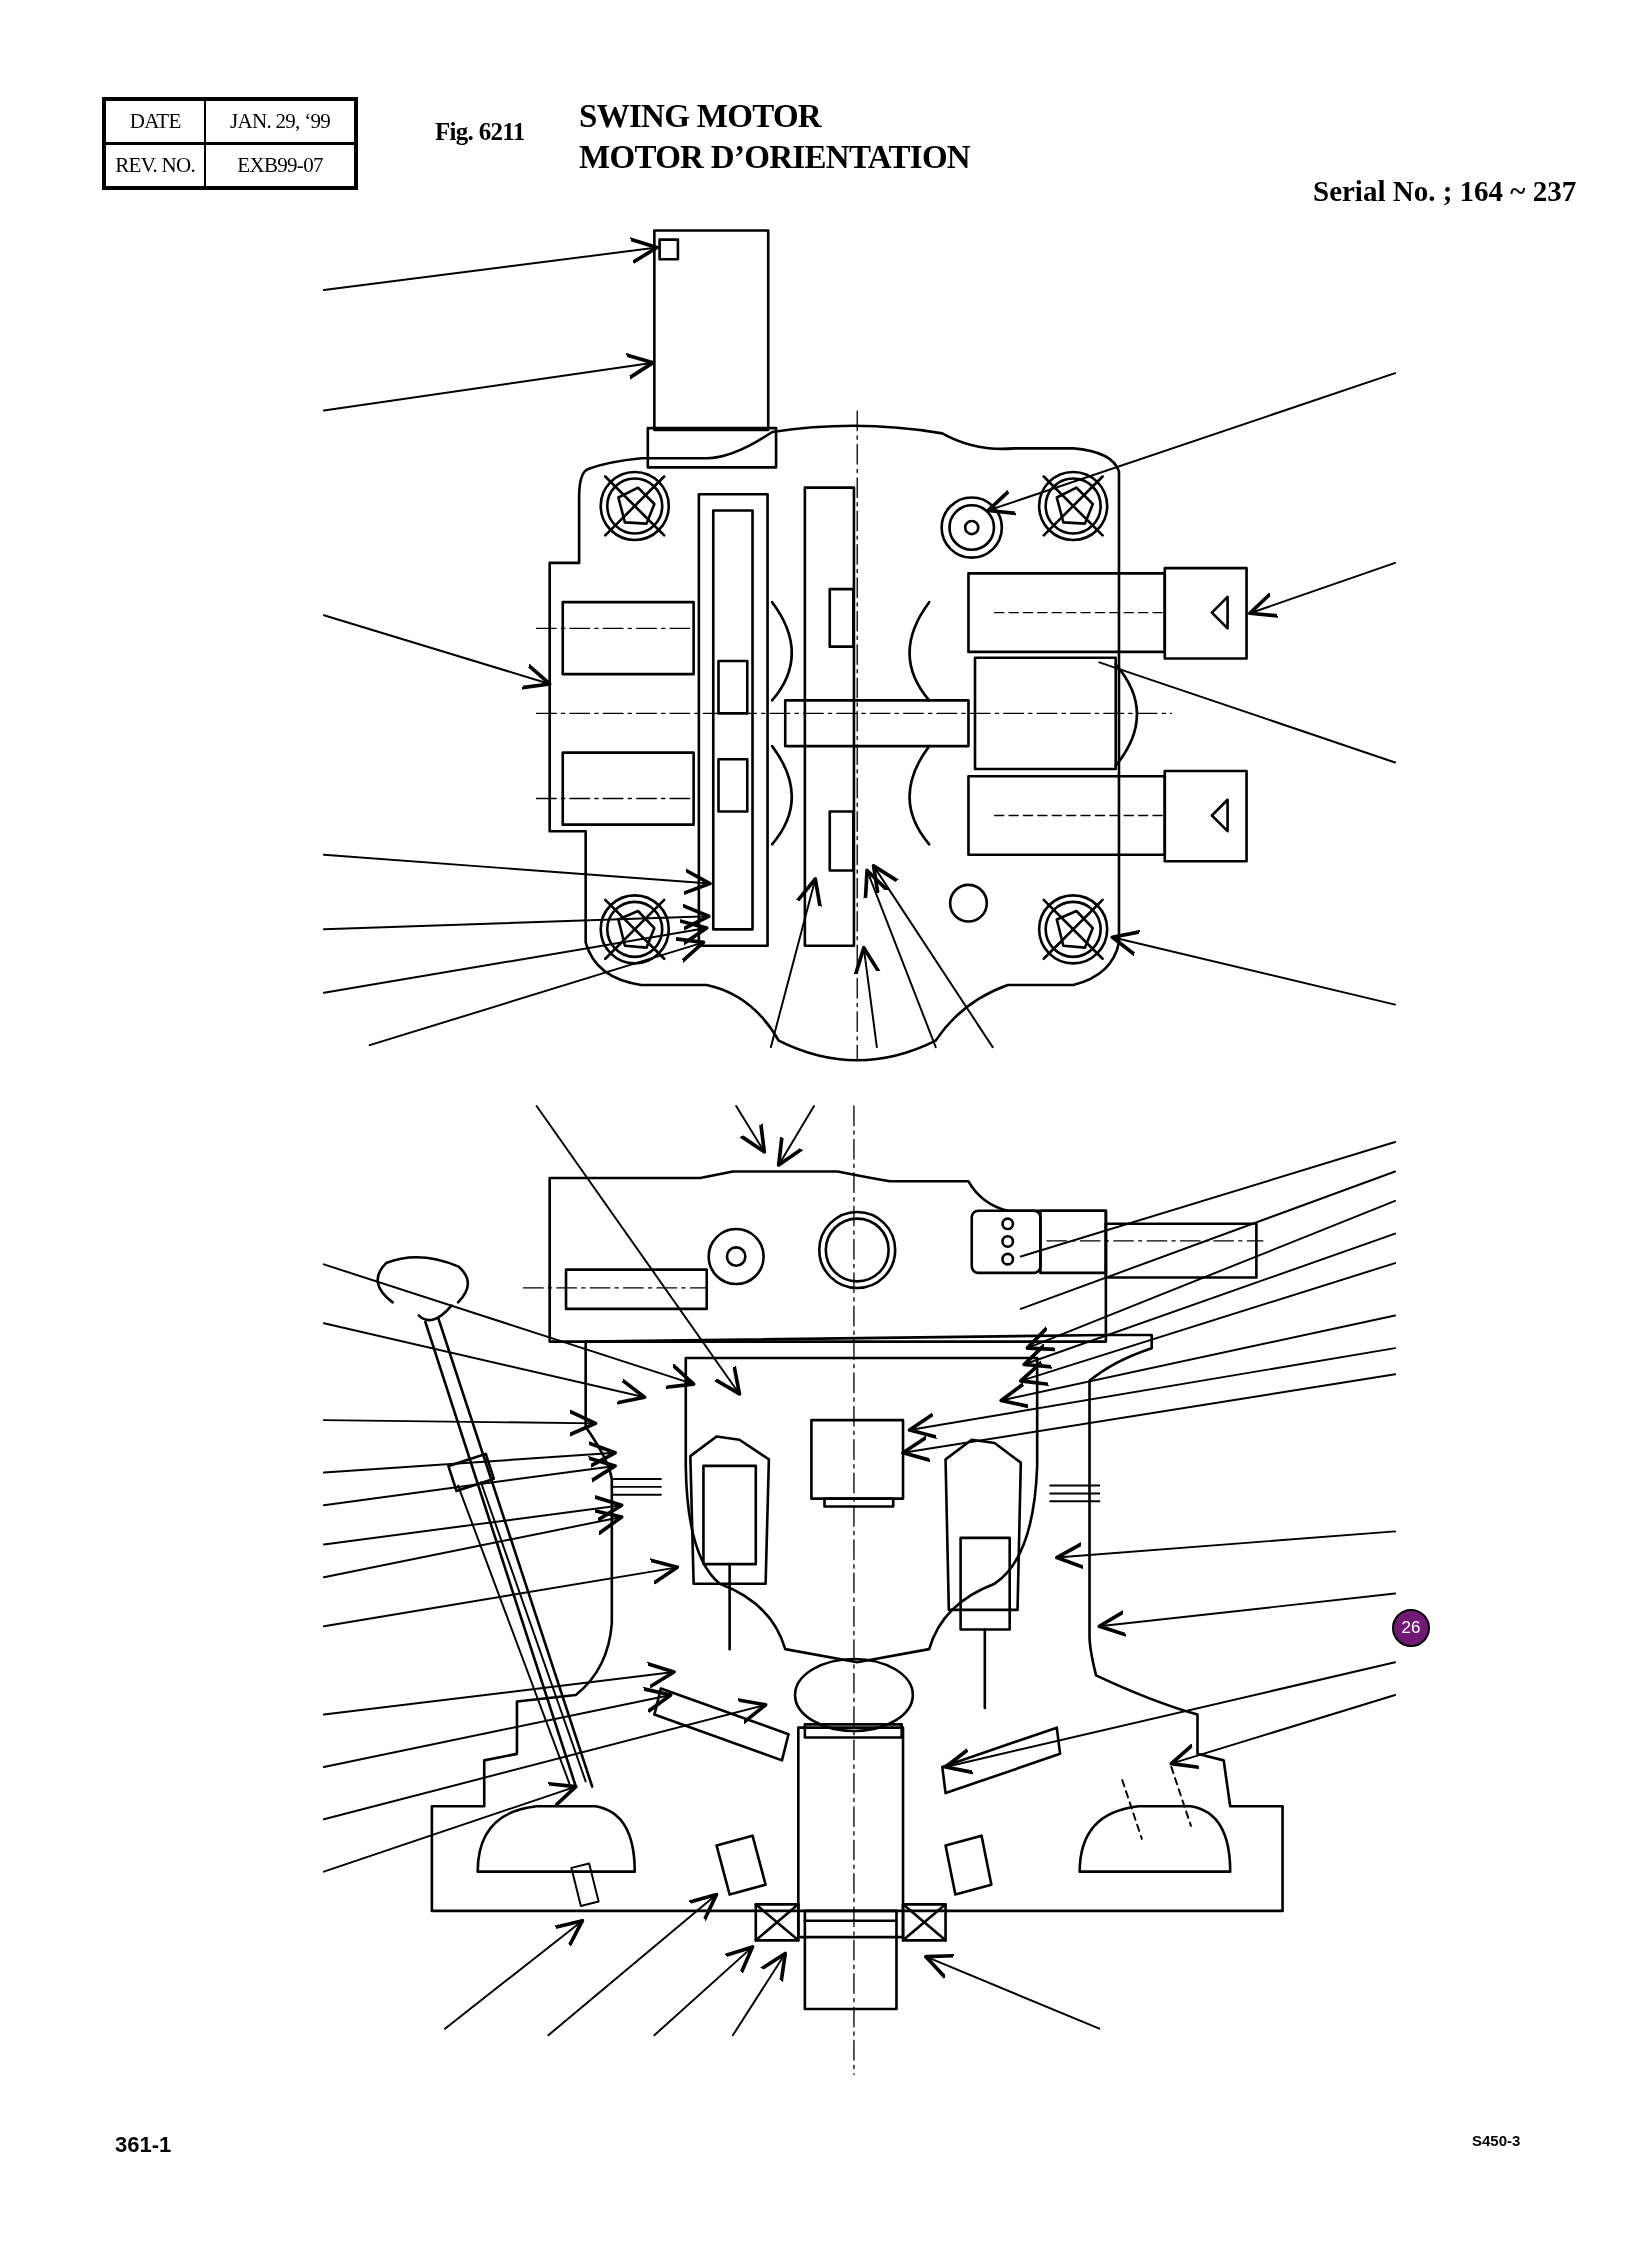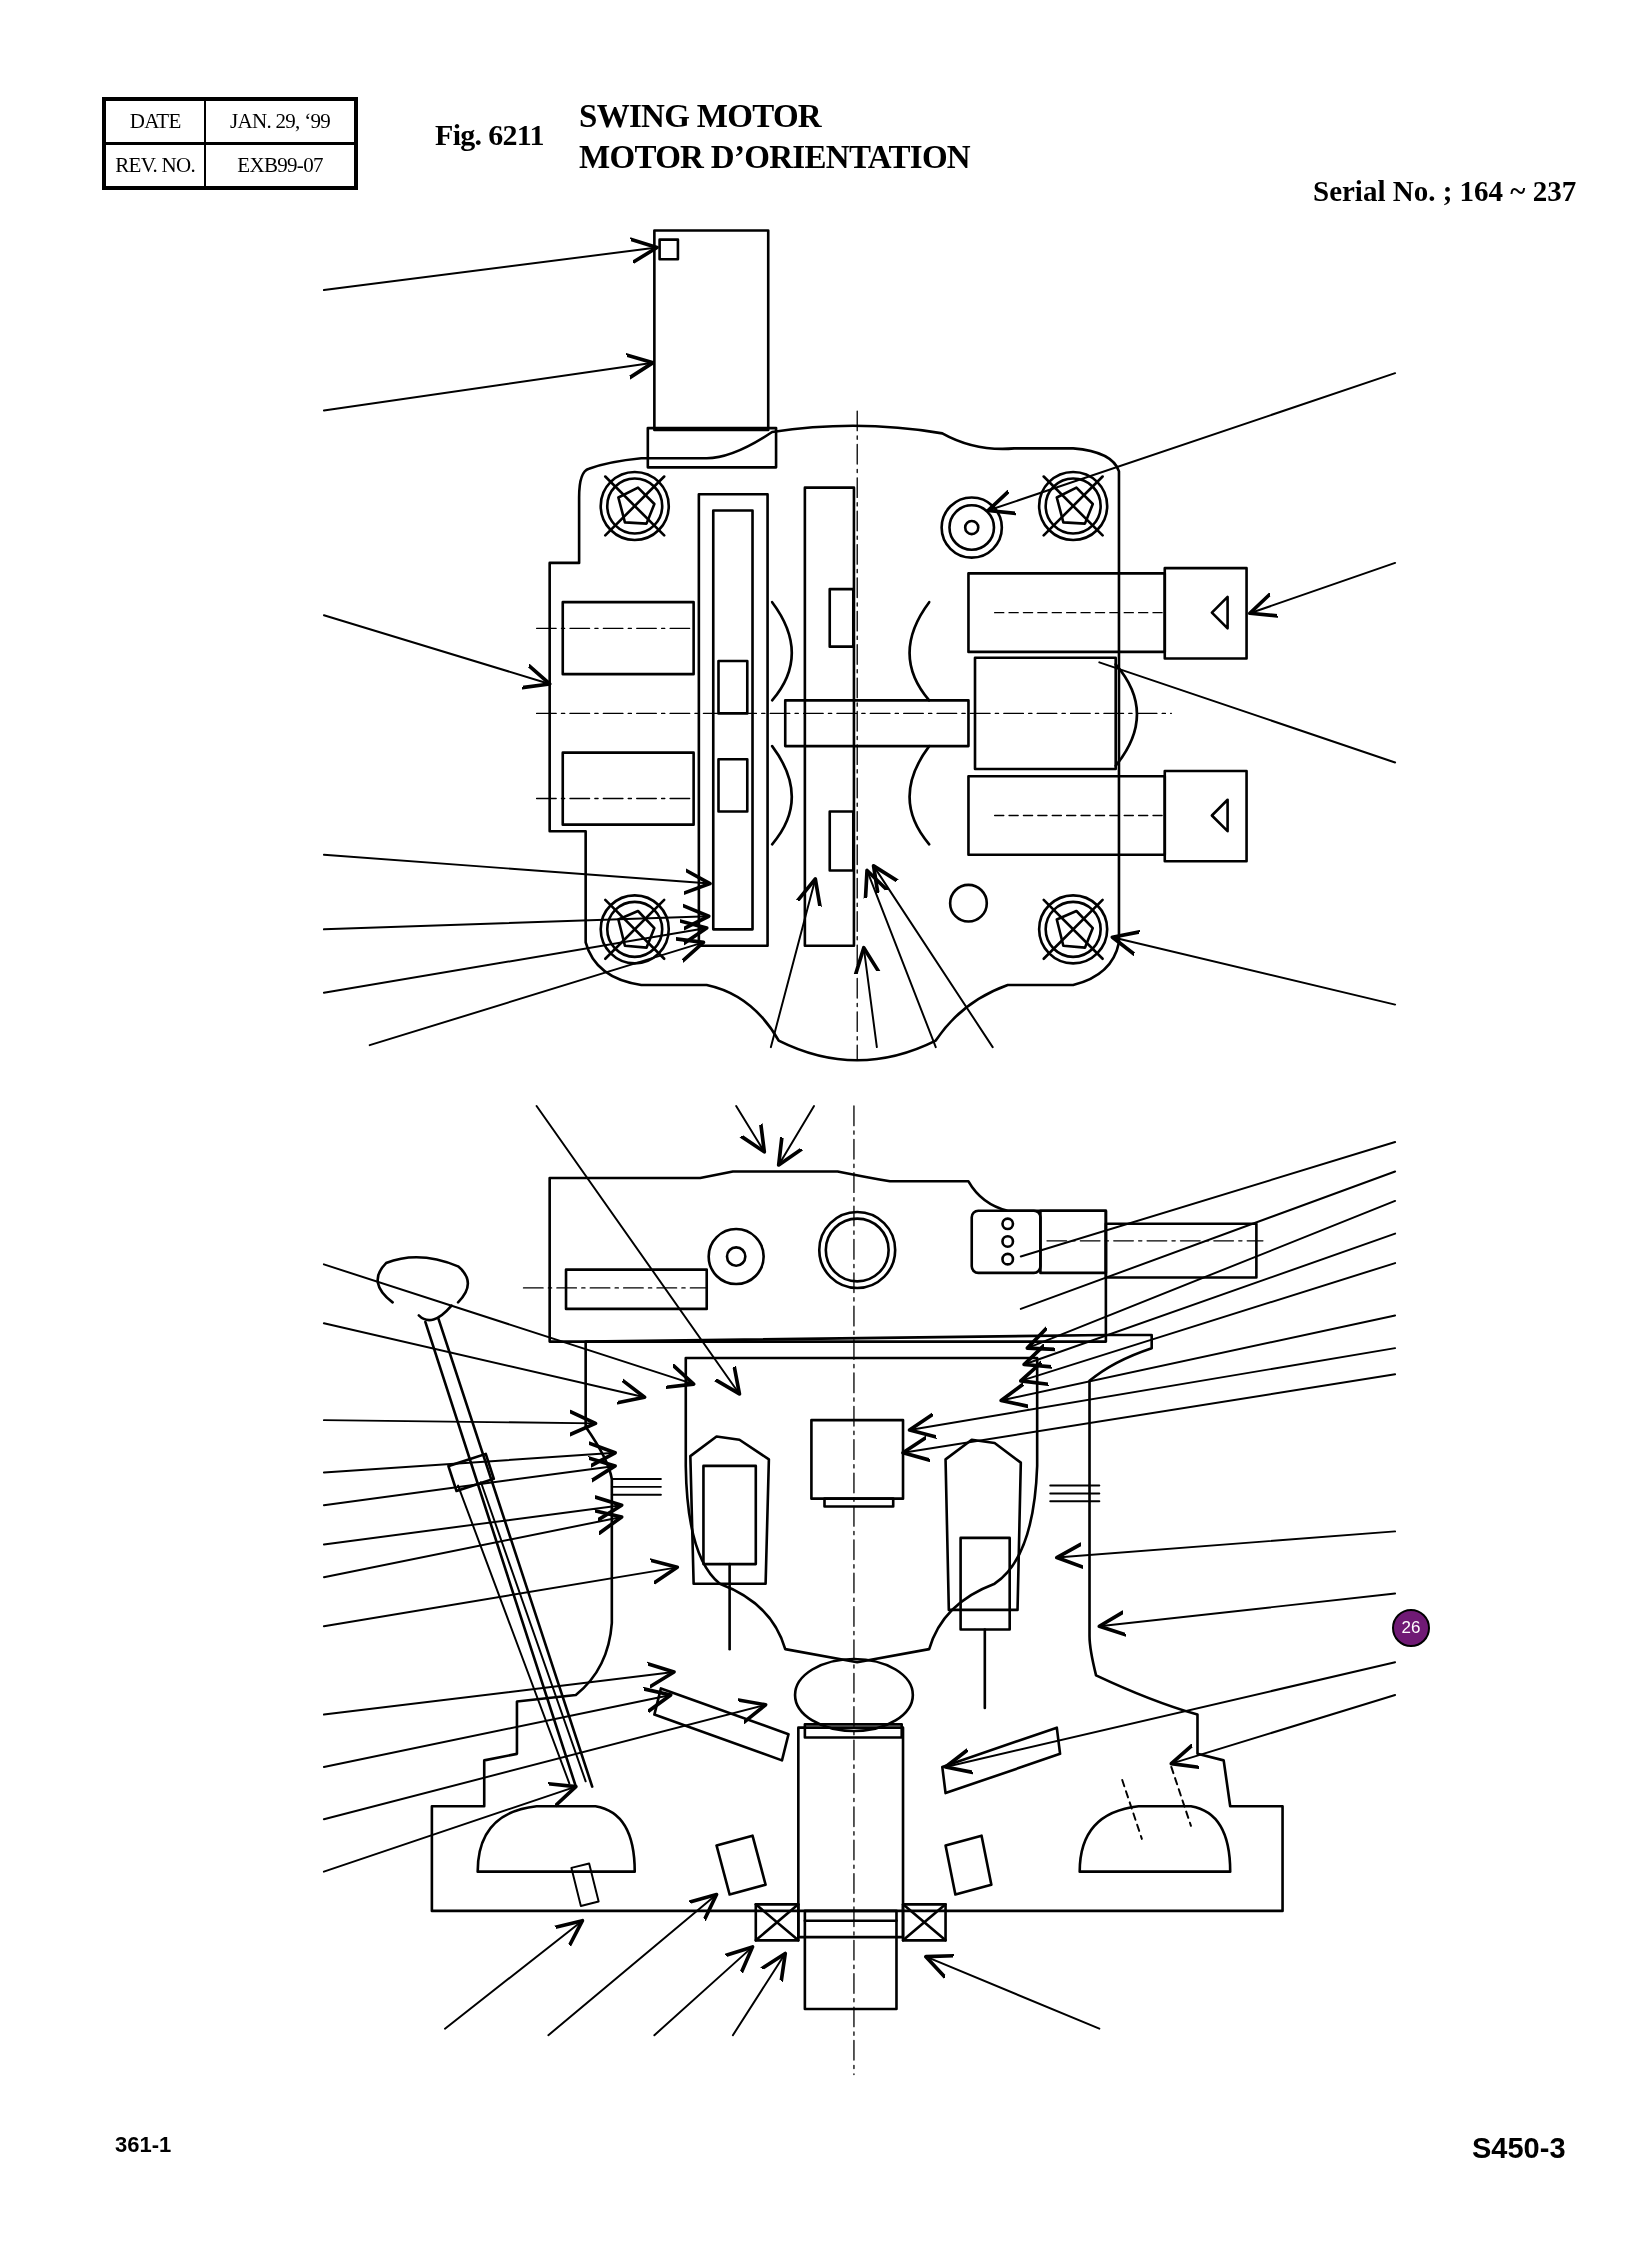--- a/index.html
+++ b/index.html
@@ -4,32 +4,32 @@
 <style>
   html, body { margin: 0; padding: 0; background: #ffffff; }
   body { width: 1649px; height: 2250px; position: relative; overflow: hidden; font-family: "Liberation Serif", serif; color: #000; }
 
   .info-table { position: absolute; left: 102px; top: 97px; border: 4.6px solid #000; border-collapse: collapse; font-family: "Liberation Serif", serif; }
   .info-table td { border: 2px solid #000; height: 41px; padding: 0 5.2px; font-size: 21px; text-align: center; white-space: nowrap; letter-spacing: -0.7px; }
   .info-table td.lbl { width: 88px; }
   .info-table td.val { width: 137px; }
   .info-table tr:first-child td { border-bottom: 3.3px solid #000; }
 
-  .fig-label { position: absolute; left: 435px; top: 118px; font-size: 30px; font-weight: bold; letter-spacing: -0.7px; }
+  .fig-label { position: absolute; left: 435px; top: 118px; font-size: 25px; font-weight: bold; letter-spacing: -0.7px; }
   .title-en { position: absolute; left: 579px; top: 98px; font-size: 33px; font-weight: bold; letter-spacing: -0.7px; }
   .title-fr { position: absolute; left: 579px; top: 139px; font-size: 33px; font-weight: bold; letter-spacing: -0.7px; }
   .serial { position: absolute; left: 1313px; top: 175px; font-size: 29px; font-weight: bold; white-space: nowrap; }
 
   .drawing { position: absolute; left: 0; top: 0; width: 1649px; height: 2250px; }
   .drawing svg { width: 100%; height: 100%; }
 
   .callout { position: absolute; left: 1392px; top: 1609px; width: 38px; height: 38px; border-radius: 50%; background: #701a75; border: 2.6px solid #000; box-sizing: border-box; color: #fff; font-family: "Liberation Sans", sans-serif; font-size: 17px; display: flex; align-items: center; justify-content: center; }
 
   .footer-left { position: absolute; left: 115px; top: 2132px; font-family: "Liberation Sans", sans-serif; font-weight: bold; font-size: 22px; }
-  .footer-right { position: absolute; left: 1472px; top: 2132px; font-family: "Liberation Sans", sans-serif; font-weight: bold; font-size: 29px; }
+  .footer-right { position: absolute; left: 1472px; top: 2132px; font-family: "Liberation Sans", sans-serif; font-weight: bold; font-size: 15px; }
 </style>
 </head>
 <body>
 
 <table class="info-table">
   <tbody>
       <tr>
     <td class="lbl">DATE</td>
     <td class="val">JAN. 29, ‘99</td>
   </tr>

